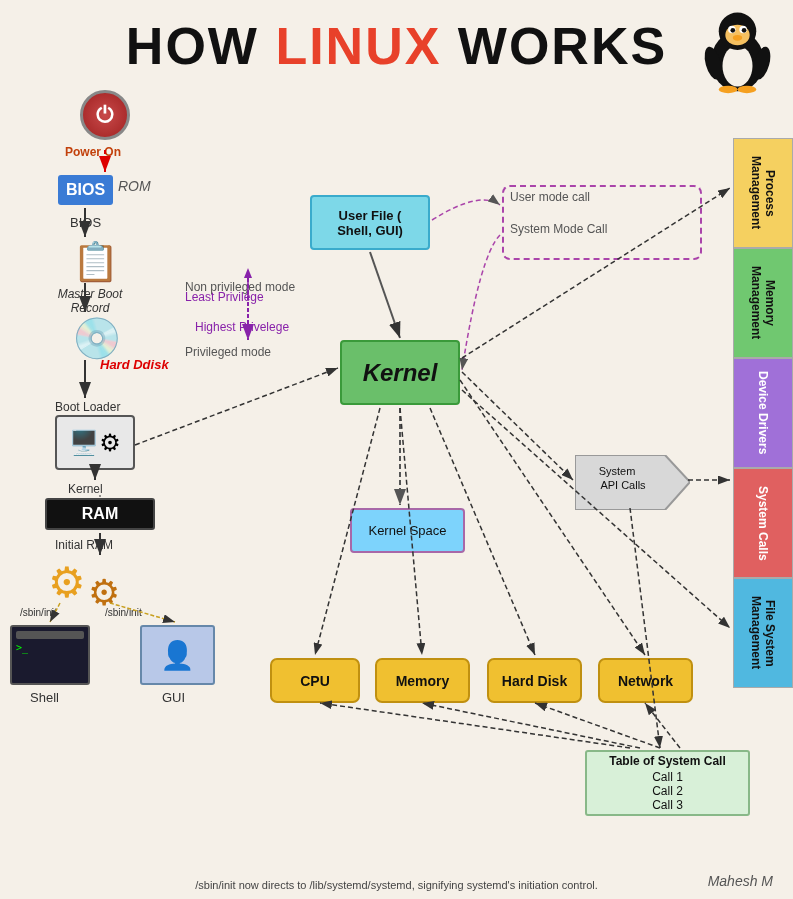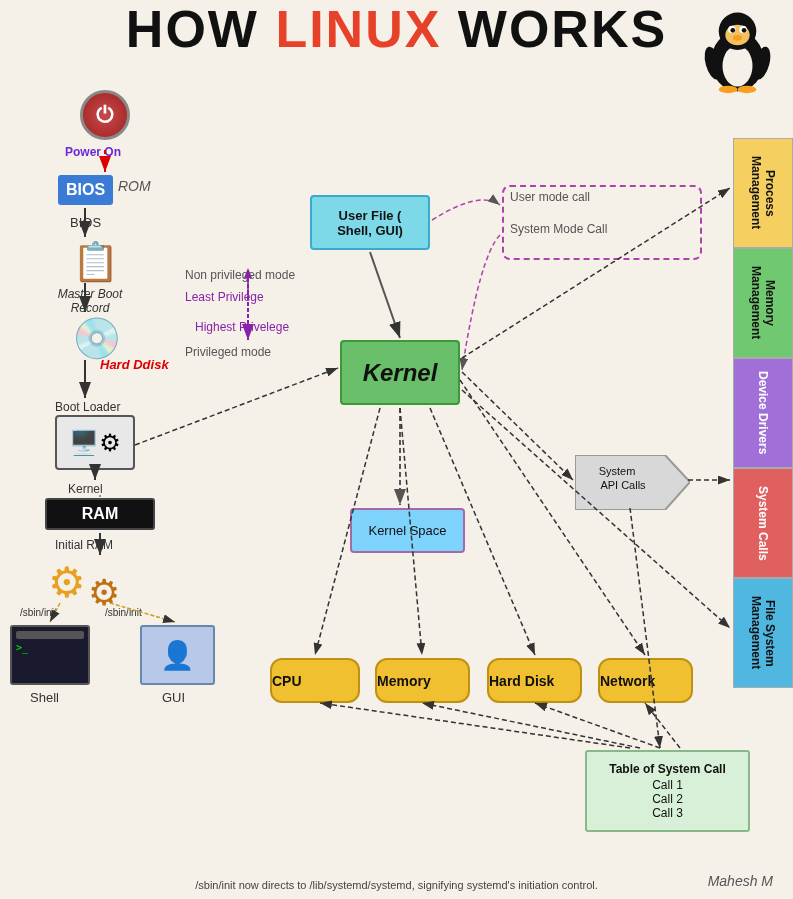--- a/index.html
+++ b/index.html
@@ -13,21 +13,21 @@
     }
     .container {
       width: 793px;
       height: 899px;
       position: relative;
       background: #f5f0e8;
     }
     
     .title {
       text-align: center;
-      padding-top: 3px;
+      padding-top: 20px;
       font-size: 52px;
       font-weight: 900;
       font-family: Arial Black, sans-serif;
       letter-spacing: 2px;
       color: #111;
       line-height: 1;
     }
     .title-linux {
       color: #e8412a;
     }
@@ -56,21 +56,21 @@
     .power-symbol {
       color: white;
       font-size: 22px;
       font-weight: bold;
     }
     .label-poweron {
       position: absolute;
       top: 145px;
       left: 65px;
       font-size: 12px;
-      color: #6d28d9;
+      color: #c2410c;
       font-weight: bold;
     }
     
     .bios-box {
       position: absolute;
       top: 175px;
       left: 58px;
       width: 55px;
       height: 30px;
       background: #3a7bd5;
@@ -335,21 +335,21 @@
       border-radius: 4px;
       display: flex;
       align-items: center;
       justify-content: center;
       font-size: 13px;
       color: #111;
     }
     
     .non-priv-label {
       position: absolute;
-      top: 268px;
+      top: 280px;
       left: 185px;
       font-size: 12px;
       color: #555;
     }
     .least-priv-label {
       position: absolute;
       top: 290px;
       left: 185px;
       font-size: 12px;
       color: #8822aa;
@@ -422,25 +422,25 @@
     .device-drivers { background: #a070d8; color: white; }
     .system-calls { background: #e06060; color: white; }
     .filesystem-mgmt { background: #50b8e0; }
 
     
     .resource-box {
       position: absolute;
       height: 45px;
       display: flex;
       align-items: center;
-      justify-content: flex-start;
+      justify-content: center;
       font-size: 14px;
       font-weight: bold;
       color: #111;
-      border-radius: 12px;
+      border-radius: 7px;
     }
     .cpu-box {
       top: 658px;
       left: 270px;
       width: 90px;
       background: #f0c030;
       border: 2px solid #c09010;
     }
     .memory-box {
       top: 658px;
@@ -465,21 +465,21 @@
     }
     
     .syscall-table {
       position: absolute;
       top: 750px;
       left: 585px;
       width: 165px;
       background: #d8f0d8;
       border: 2px solid #88b888;
       border-radius: 3px;
-      padding: 10px;
+      padding: 2px;
       font-size: 12px;
       text-align: center;
       color: #111;
     }
     .syscall-table-title {
       font-weight: bold;
       margin-bottom: 2px;
     }
 
     

